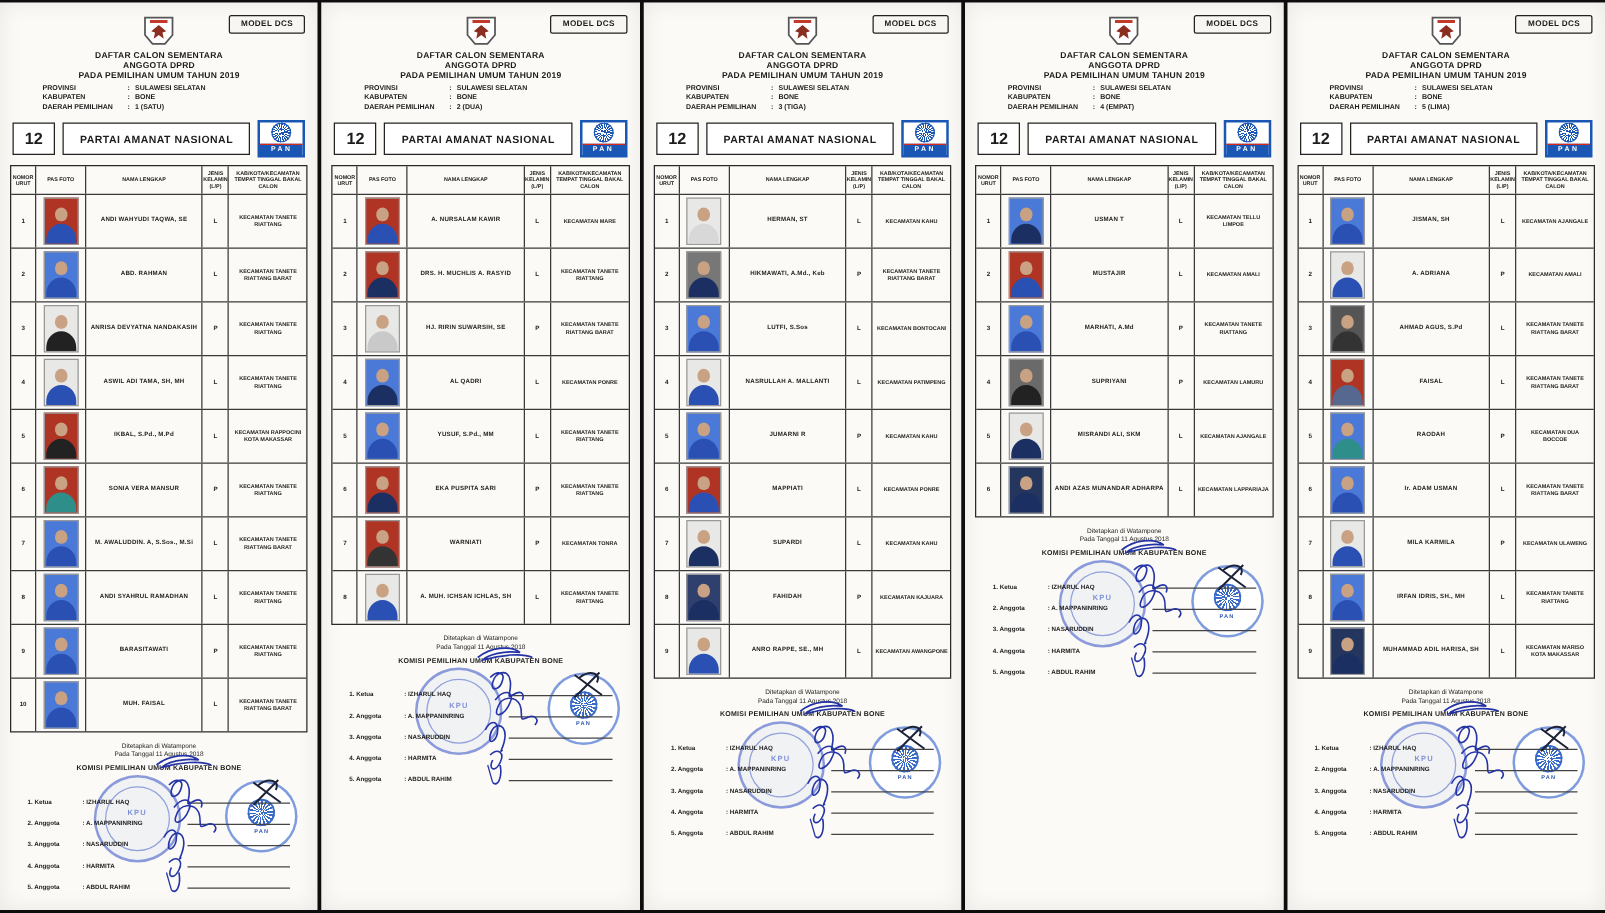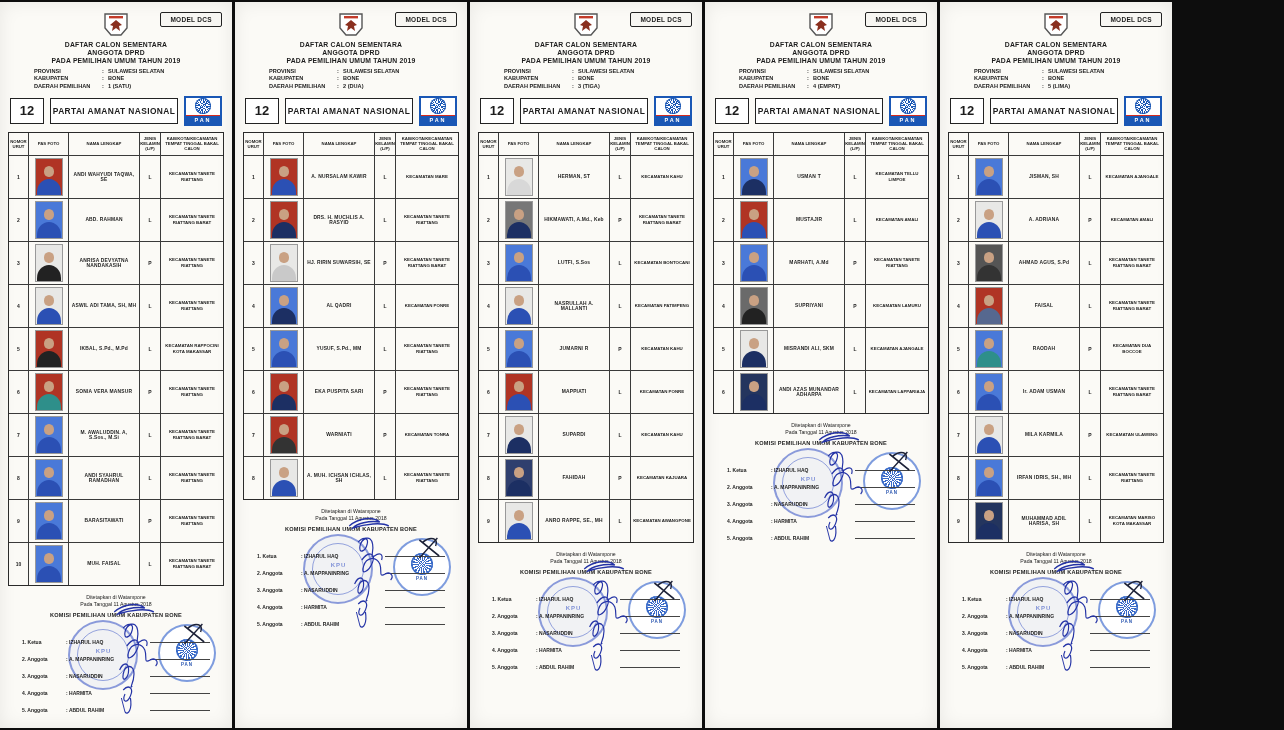--- a/index.html
+++ b/index.html
@@ -2,21 +2,21 @@
 <html><head>
 <meta charset="utf-8">
 <style>
   html,body{margin:0;padding:0;}
   body{
     width:1284px;height:730px;overflow:hidden;
     background:#0d0d0d;
     font-family:"Liberation Sans", sans-serif;
     -webkit-font-smoothing:antialiased;
   }
-  .board{display:flex;gap:3px;width:1172px;height:730px;}
+  .board{display:flex;gap:3px;width:1284px;height:730px;}
   .page{
     position:relative;flex:1 1 0;height:726px;margin-top:2px;
     background:#fbfaf6;color:#1c1c1c;
     box-shadow:inset 0 0 18px rgba(0,0,0,.08);
     padding:8px 8px 0 8px;box-sizing:border-box;
     overflow:hidden;
   }
   .badge{
     position:absolute;top:10px;right:10px;
     border:1.5px solid #222;background:#f7f6f2;

